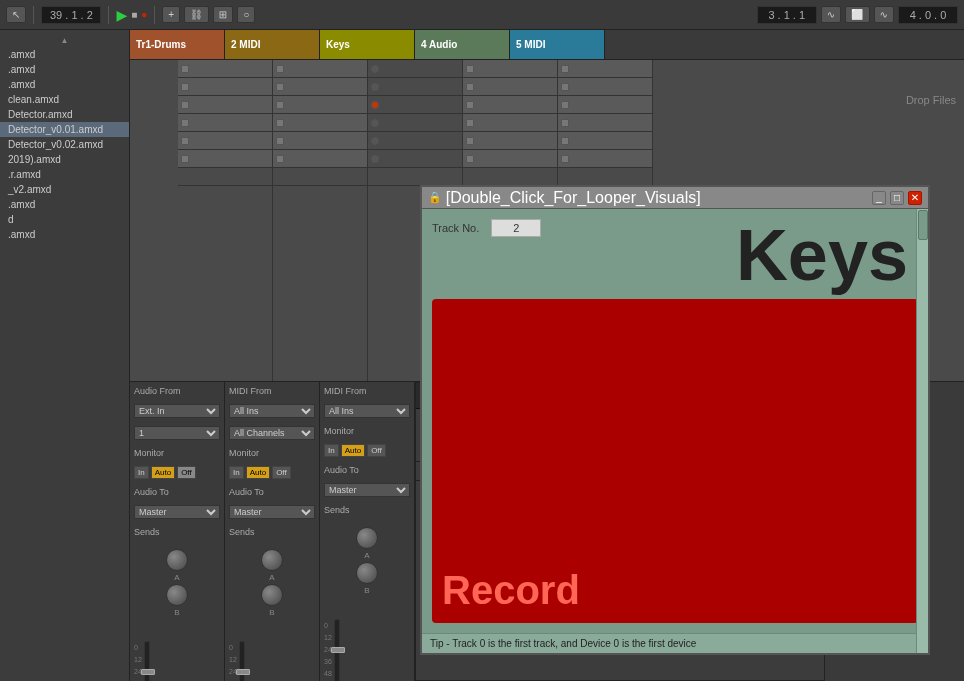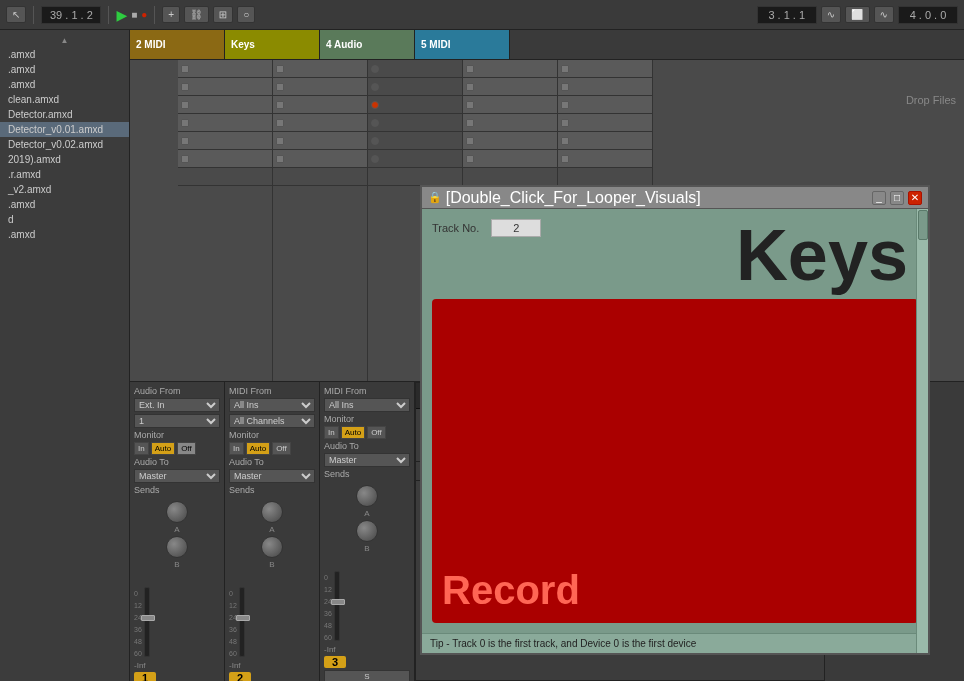--- a/index.html
+++ b/index.html
@@ -164,21 +164,21 @@
       overflow: hidden;
     }
 
     
     .channel-strip {
       min-width: 95px;
       border-right: 1px solid #222;
       padding: 4px;
       display: flex;
       flex-direction: column;
-      gap: 2px;
+      gap: 8px;
       font-size: 9px;
       color: #ccc;
     }
     .channel-label { font-size: 9px; color: #aaa; }
     .channel-select {
       background: #555;
       color: #ccc;
       border: 1px solid #333;
       font-size: 9px;
       width: 100%;
@@ -571,20 +571,21 @@
     <div class="sidebar-item">.r.amxd</div>
     <div class="sidebar-item">_v2.amxd</div>
     <div class="sidebar-item">.amxd</div>
     <div class="sidebar-item">d</div>
     <div class="sidebar-item">.amxd</div>
   </div>
 
   <div class="center-content">
 
     <div class="track-headers">
+      <div class="track-header drums">Tr1-Drums</div>
       <div class="track-header midi2">2 MIDI</div>
       <div class="track-header keys">Keys</div>
       <div class="track-header audio4">4 Audio</div>
       <div class="track-header midi5">5 MIDI</div>
     </div>
 
     <div class="clip-area" style="position:relative; height:140px;">
       <span class="drop-files">Drop Files</span>
 
       <div class="clip-column">

